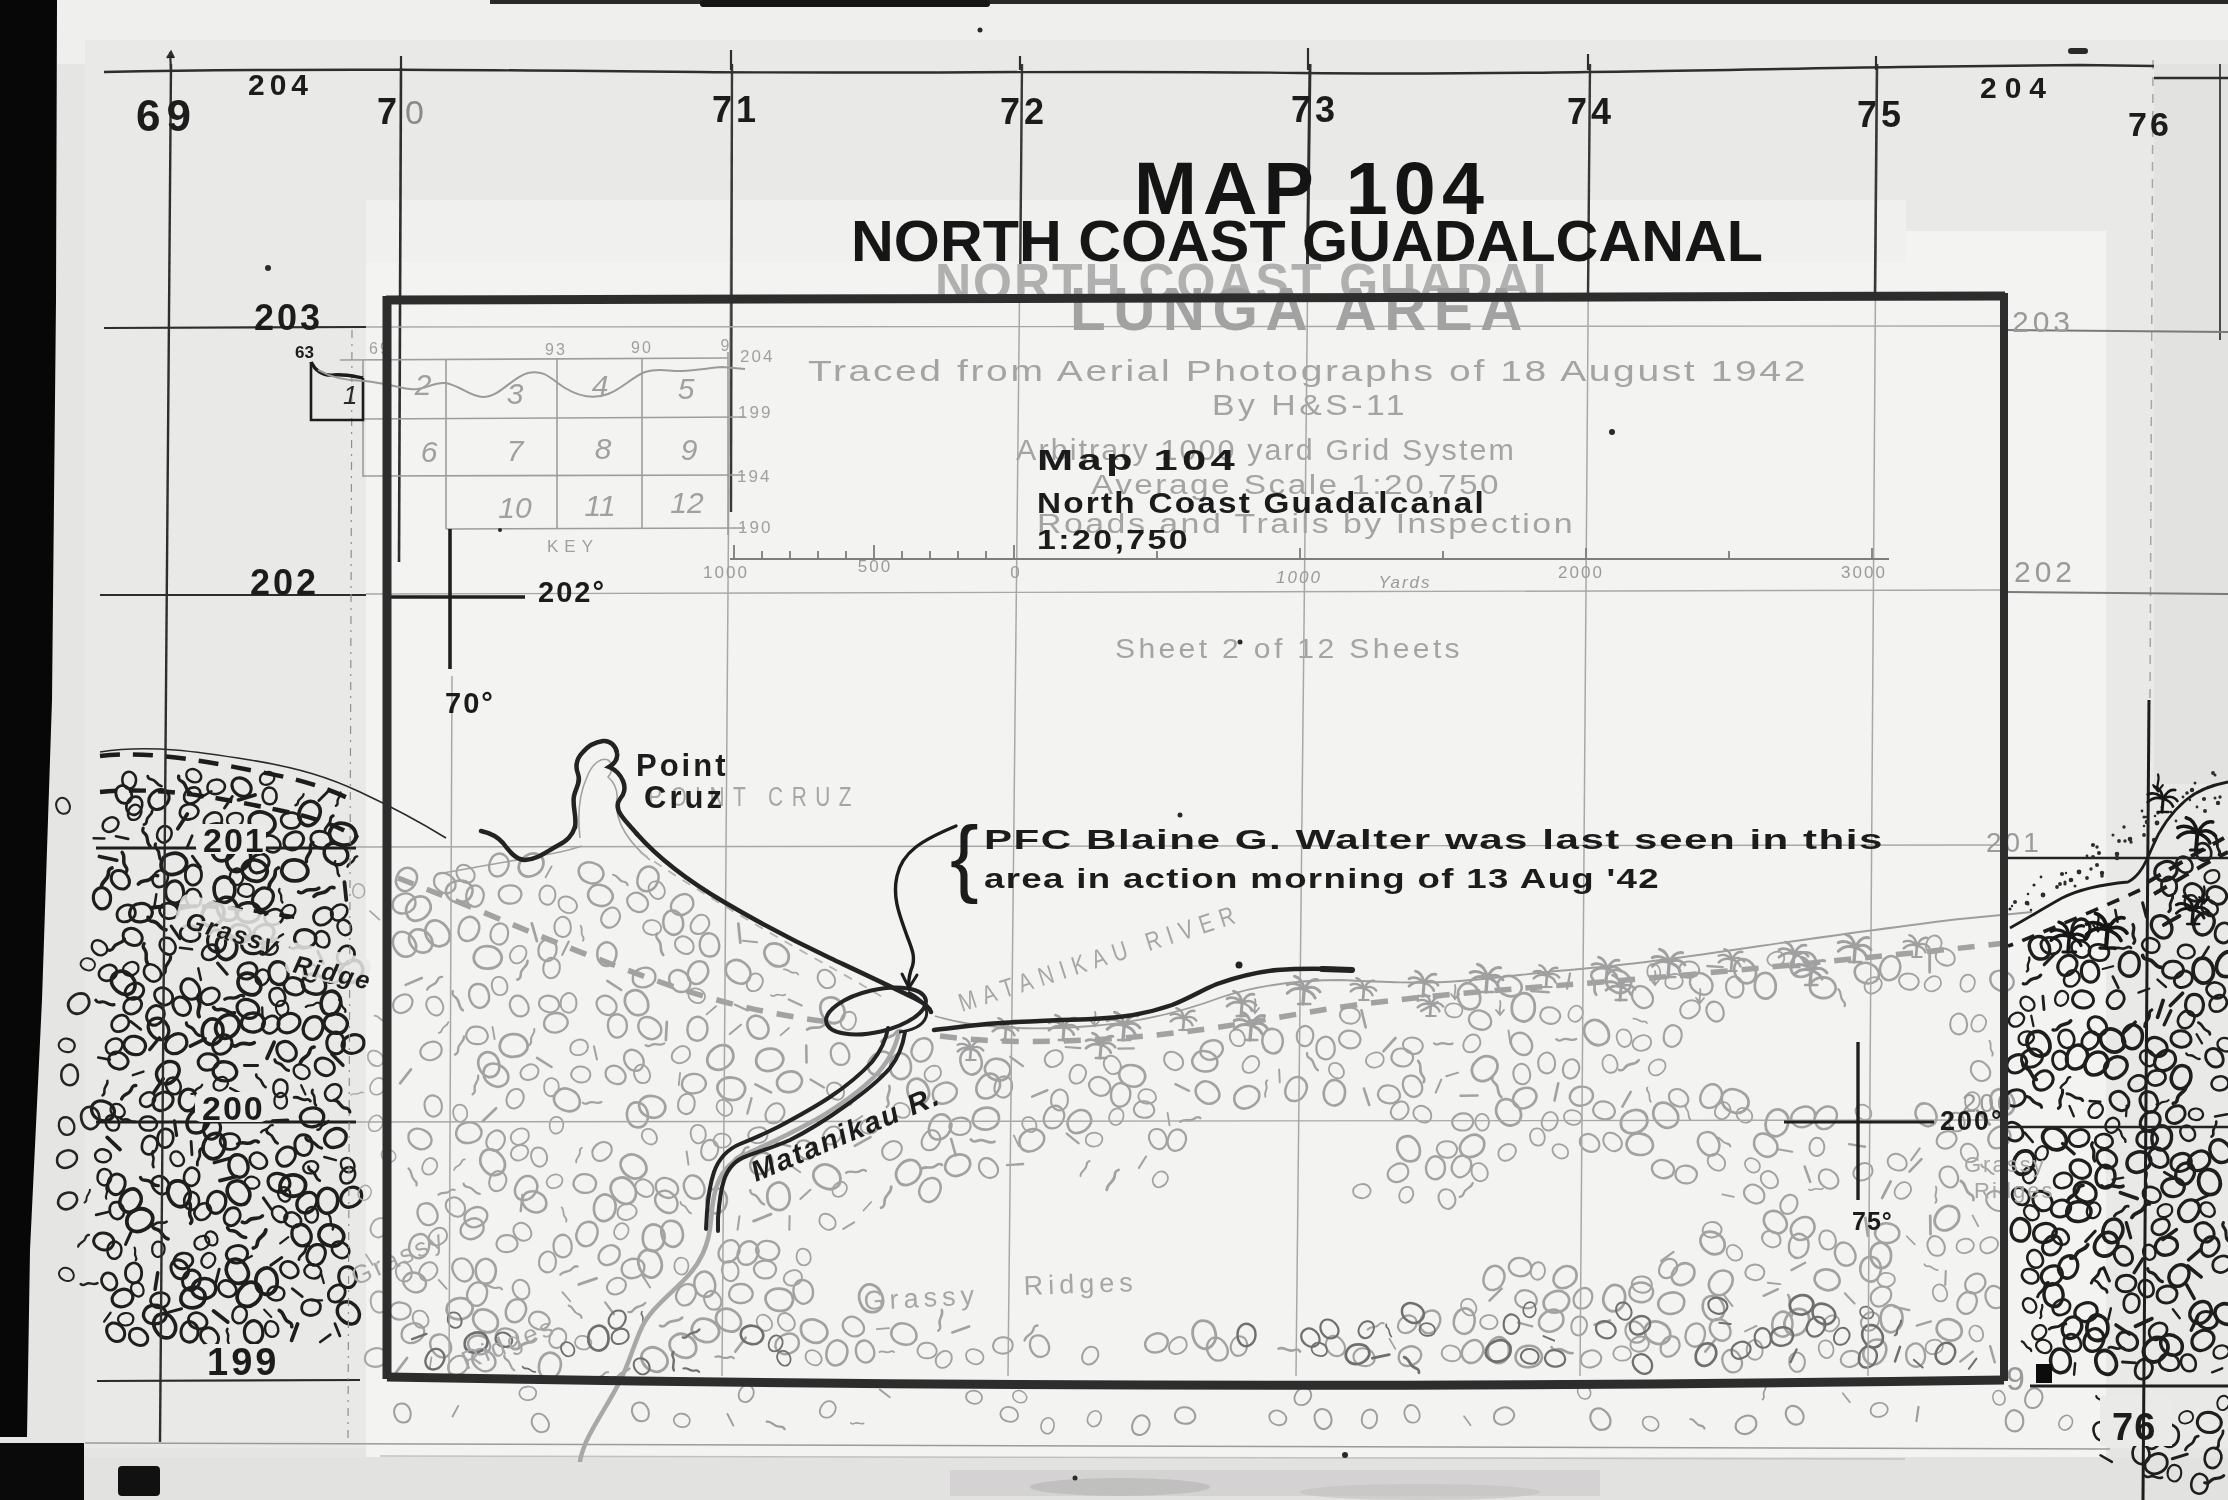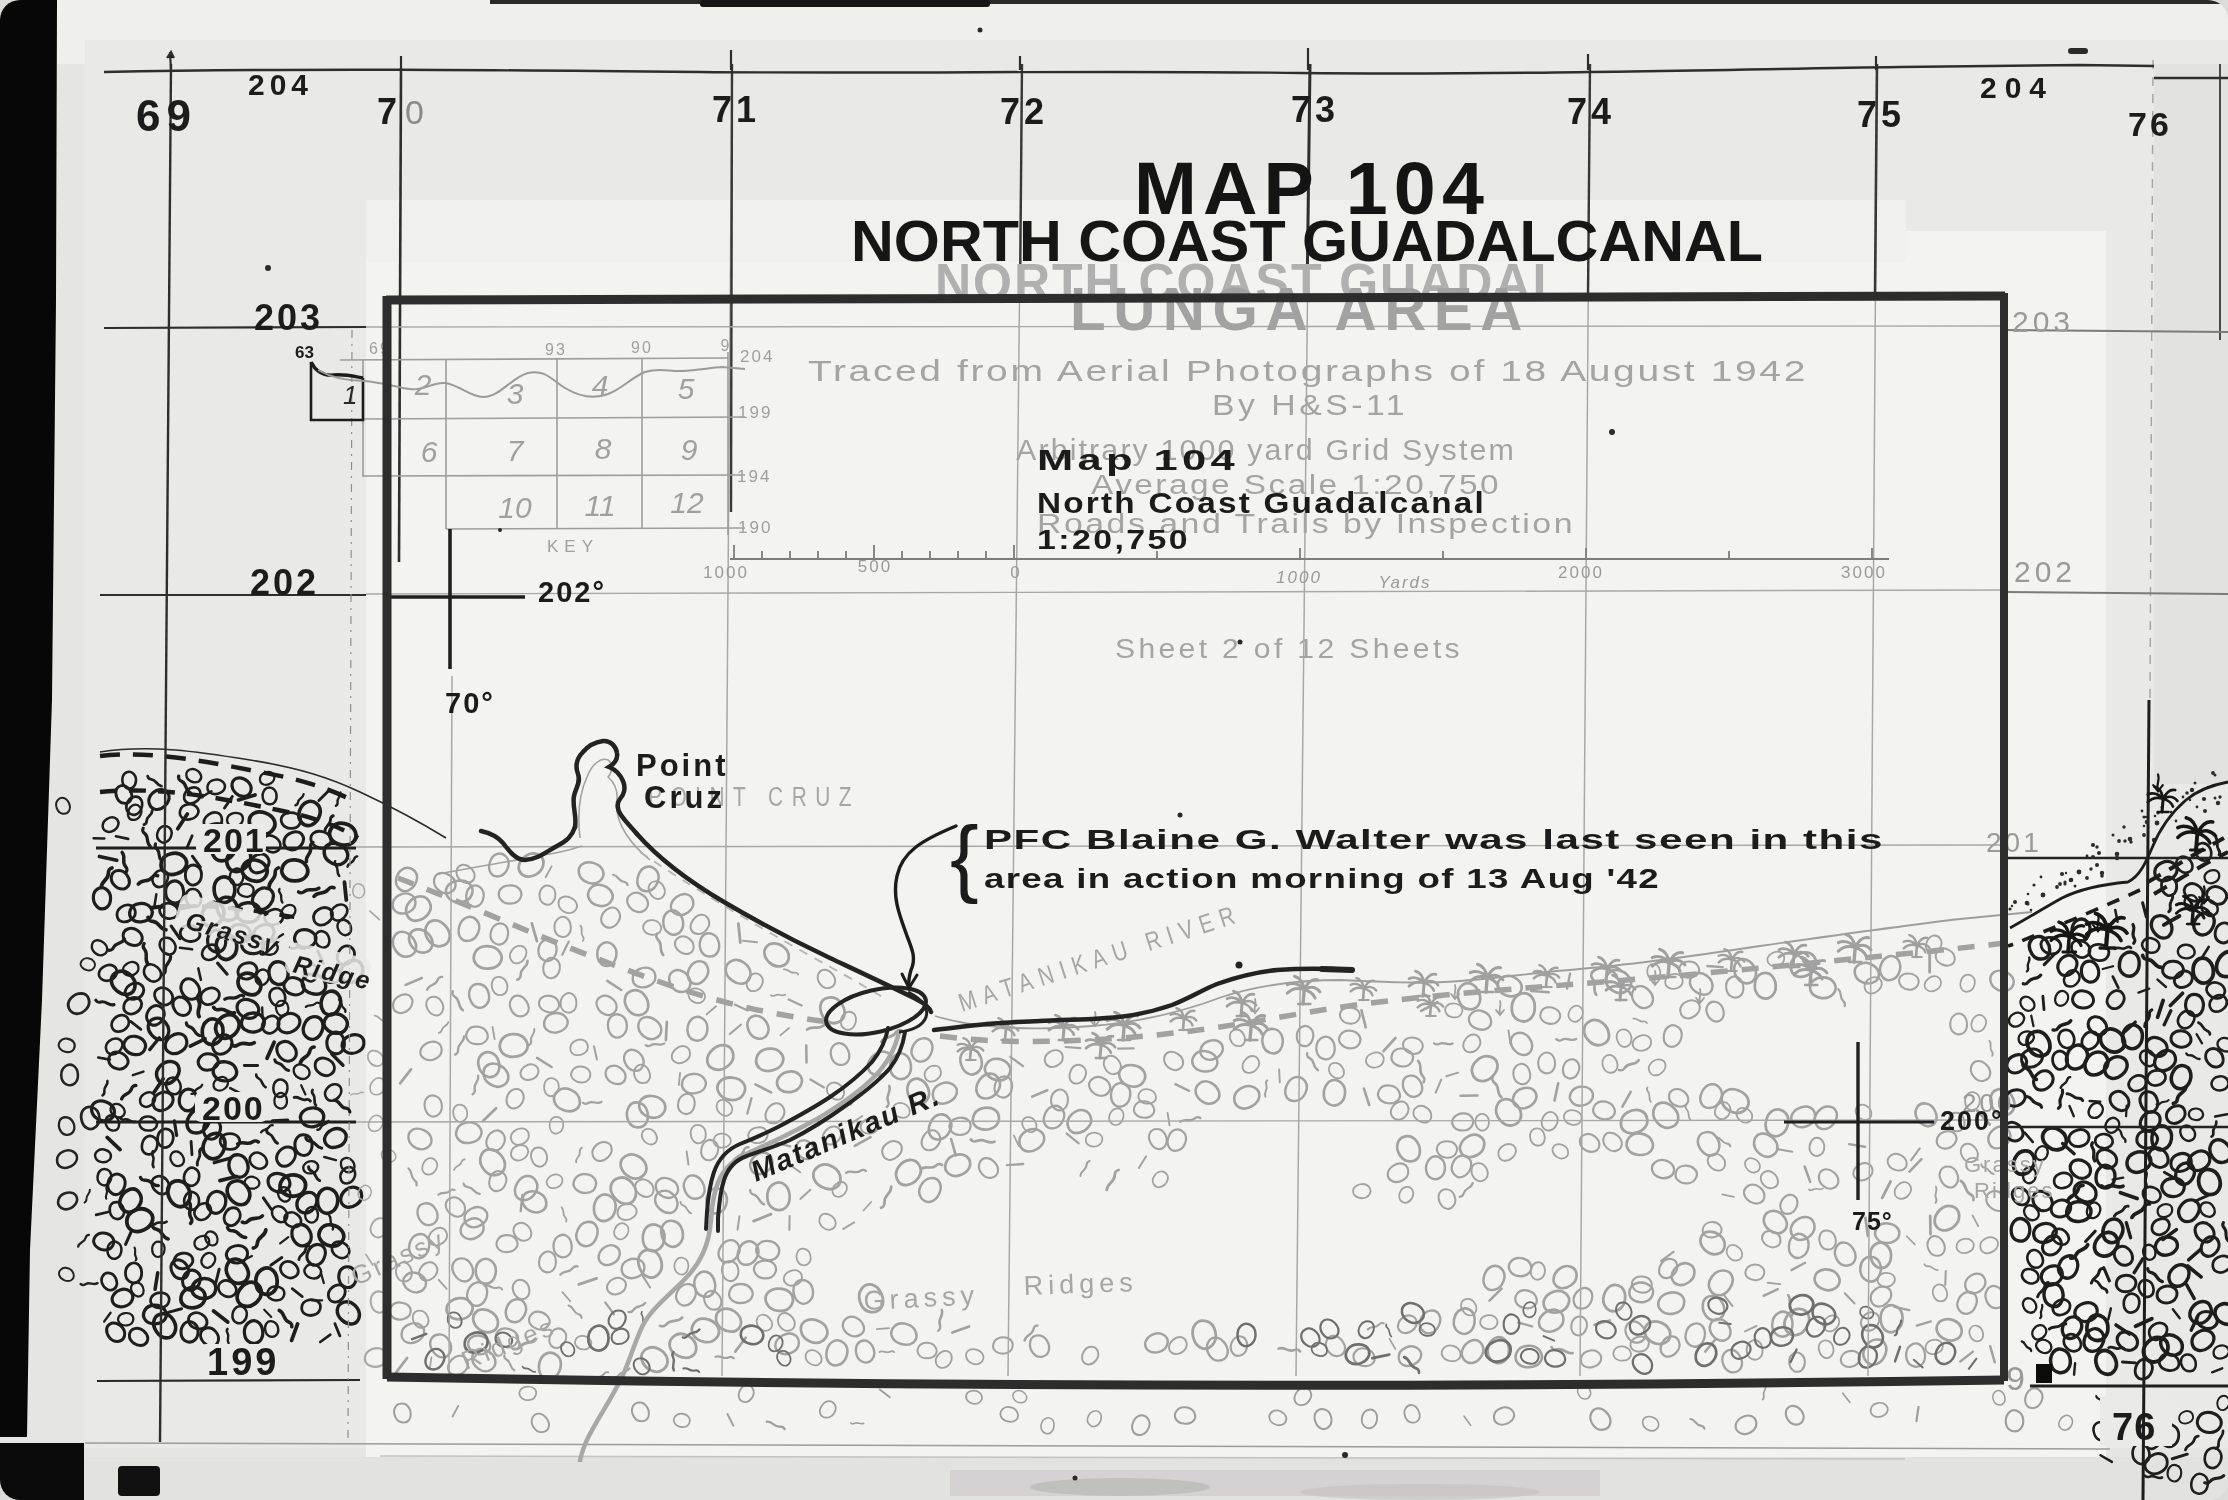--- a/index.html
+++ b/index.html
@@ -1,14 +1,14 @@
 <!DOCTYPE html>
 <html><head><meta charset="utf-8"><title>MAP 104</title><style>
 html,body{margin:0;padding:0;background:#dcdcda;}
-#page{position:relative;width:2228px;height:1500px;overflow:hidden;background:#e8e8e6;font-family:"Liberation Sans",sans-serif;border-radius:20px;}
+#page{position:relative;width:2228px;height:1500px;overflow:hidden;background:#e8e8e6;font-family:"Liberation Sans",sans-serif;}
 </style></head><body>
 <div id="page">
 <svg width="2228" height="1500" viewBox="0 0 2228 1500">
 <defs>
 <pattern id="pg" width="86" height="68" patternUnits="userSpaceOnUse">
 <g fill="none" stroke="#b2b2b2" stroke-width="2" stroke-linecap="round">
 <path d="M12 13 C16 5 28 4 33 10 C38 16 34 24 26 25 C17 27 9 21 12 13 Z"></path>
 <path d="M52 7 C60 2 70 6 71 13 C72 20 64 24 56 22 C49 20 47 12 52 7 Z"></path>
 <path d="M28 42 C33 35 45 37 49 44 C52 51 45 57 36 55 C28 54 24 48 28 42 Z"></path>
 <path d="M66 40 C72 35 80 39 80 45 C80 51 72 54 66 51 C61 48 61 44 66 40 Z"></path>

